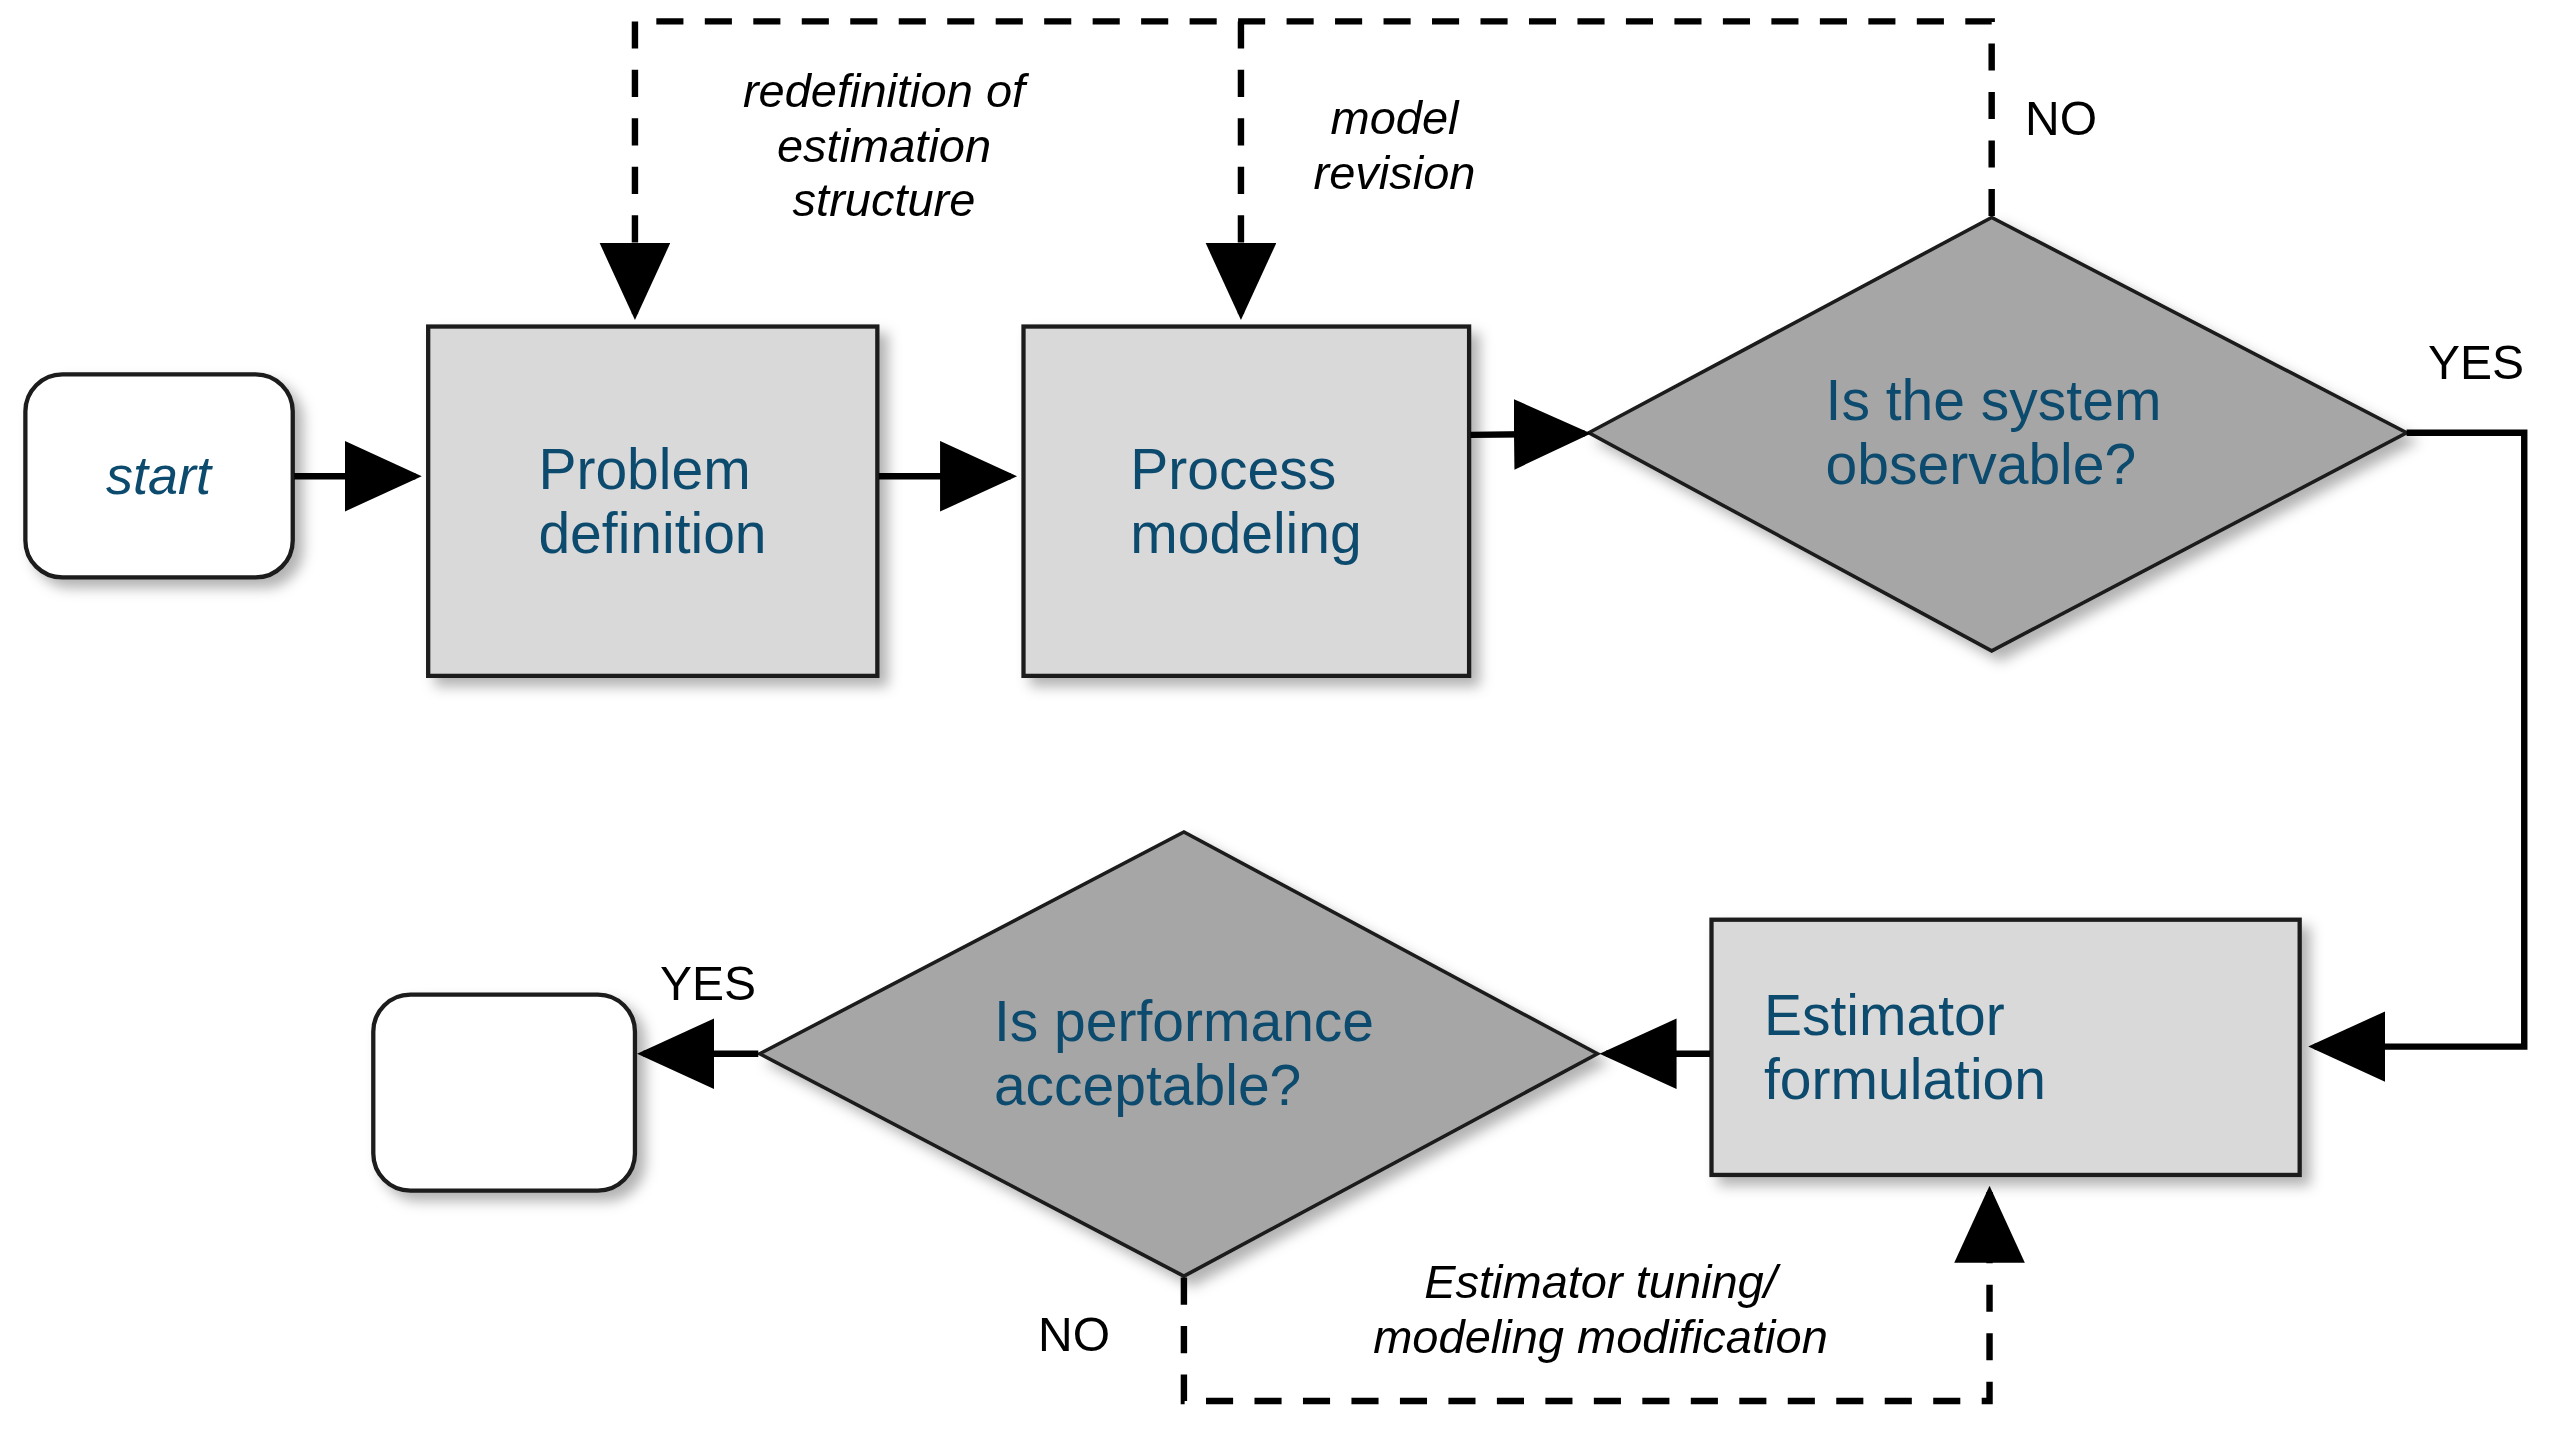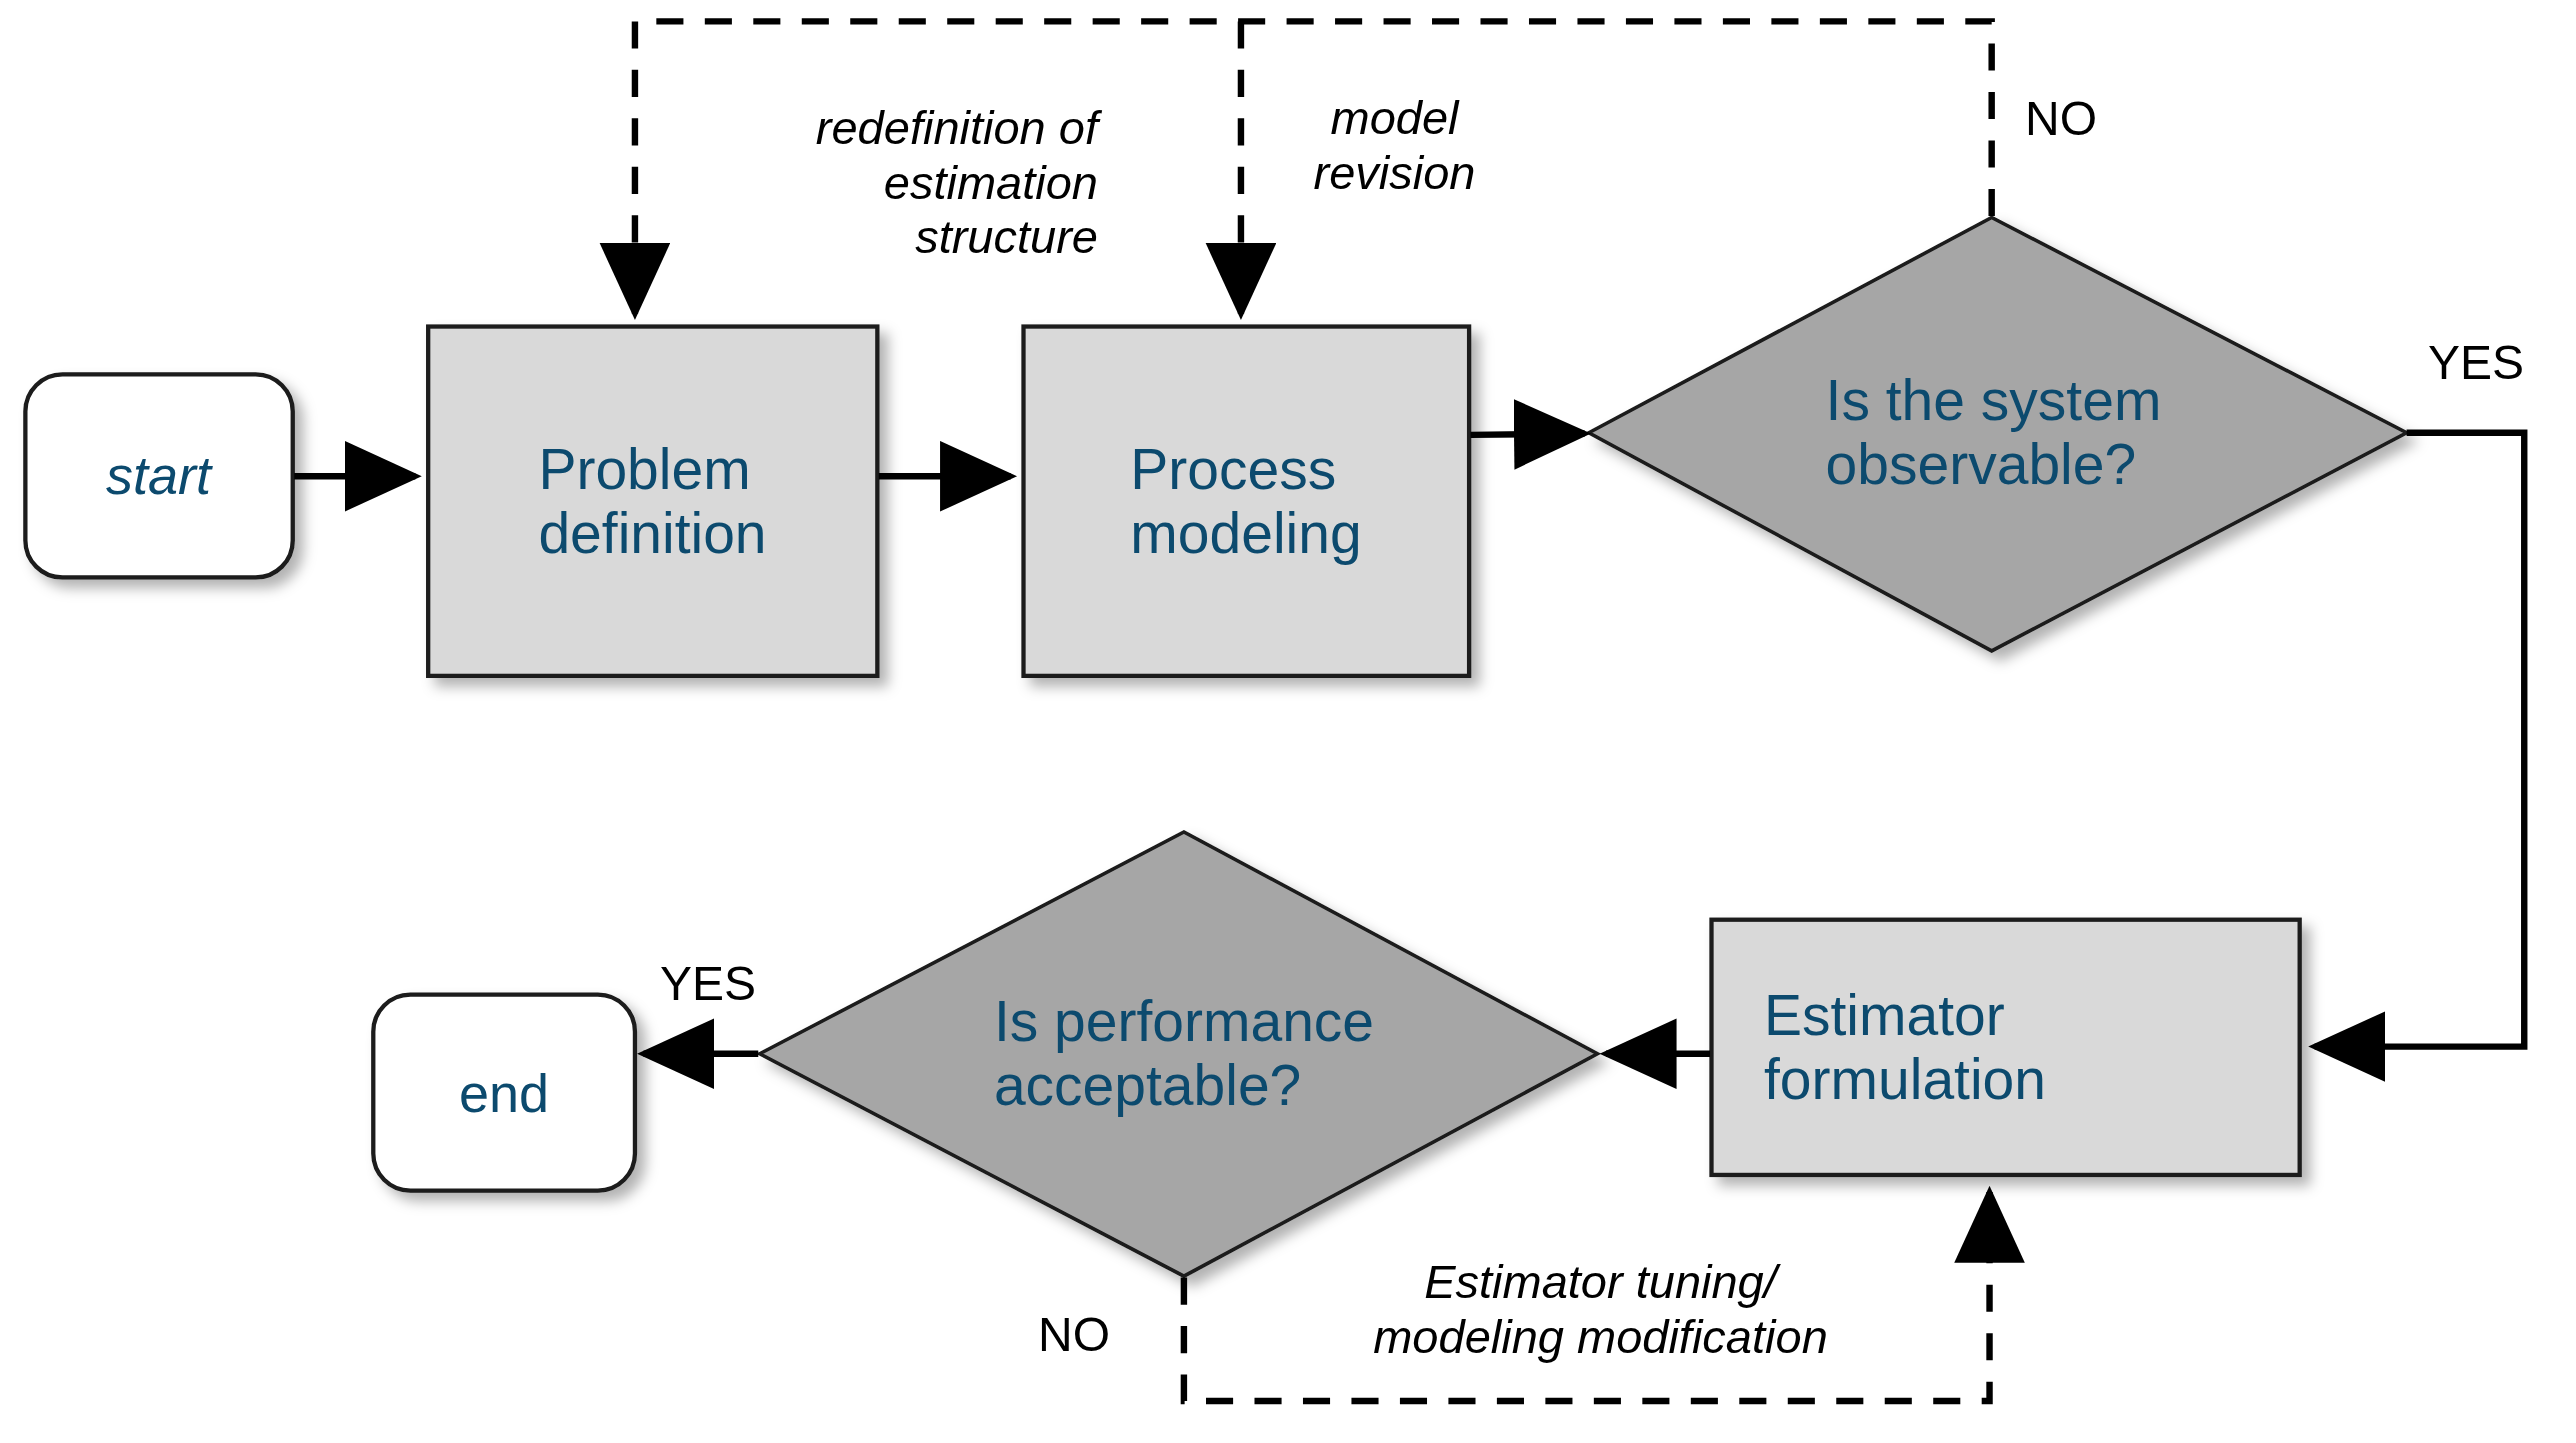--- a/index.html
+++ b/index.html
@@ -82,23 +82,22 @@
 
   <div class="nodeLabel f-dec" style="left:1733px;top:324px;width:521px;height:218px;">Is the system
 observable?</div>
 
   <div class="nodeLabel f-proc" style="left:1611px;top:920px;width:588px;height:255px;">Estimator
 formulation</div>
 
   <div class="nodeLabel f-dec" style="left:920px;top:945px;width:528px;height:218px;">Is performance
 acceptable?</div>
 
-  <div class="nodeLabel f-term" style="left:373px;top:995px;width:262px;height:196px;">end</div>
 
-  <div class="edgeLabel italicLbl f-note" style="left:670px;top:64px;width:428px;text-align:right;margin-top:37px;">redefinition of
+  <div class="edgeLabel italicLbl f-note" style="left:670px;top:64px;width:428px;text-align:center;">redefinition of
 estimation
 structure</div>
 
   <div class="edgeLabel italicLbl f-note" style="left:1277px;top:91px;width:235px;text-align:center;">model
 revision</div>
 
   <div class="edgeLabel f-yn" style="left:2025px;top:91px;width:143px;text-align:left;">NO</div>
 
   <div class="edgeLabel f-yn" style="left:2428px;top:335px;width:150px;text-align:left;">YES</div>
 

